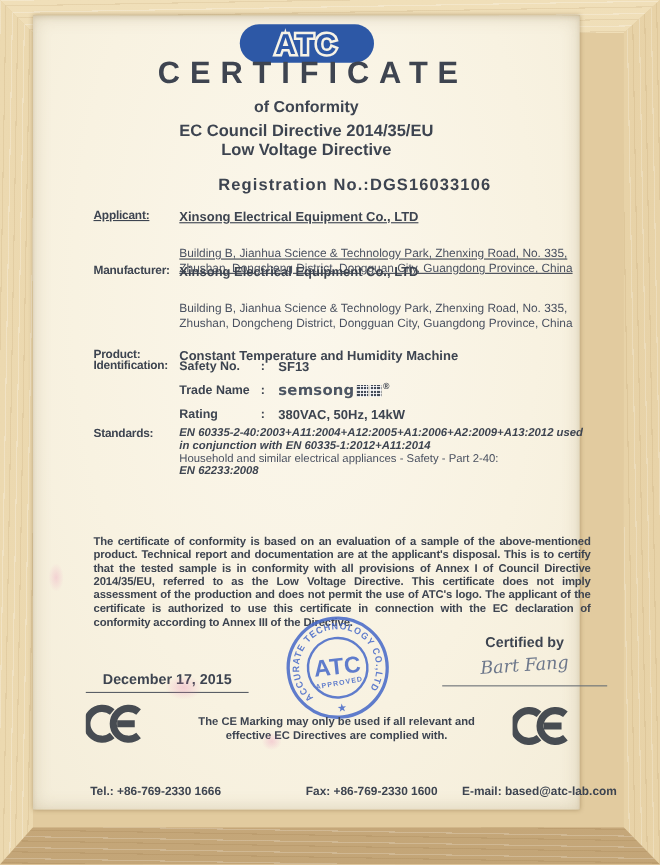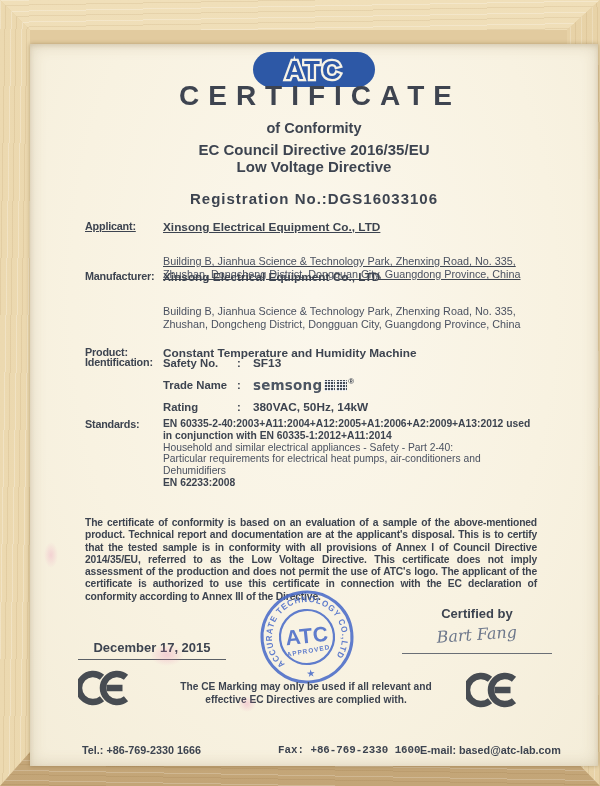--- a/index.html
+++ b/index.html
@@ -28,55 +28,55 @@
     clip-path:polygon(600px 0,567px 30px,567px 752px,600px 786px);
   }
   .fp.bottom{
     background:
       repeating-linear-gradient(181deg, rgba(255,255,255,.2) 0 1px, rgba(0,0,0,0) 1px 4px, rgba(140,104,54,.14) 4px 5px, rgba(0,0,0,0) 5px 10px),
       linear-gradient(180deg,#e0c79a 0%,#cfb286 70%,#c3a577 100%);
     clip-path:polygon(30px 752px,567px 752px,600px 786px,0 786px);
   }
   
   .paper{
-    position:absolute;left:30px;top:44px;width:568px;height:722px;
+    position:absolute;left:30px;top:14px;width:497px;height:722px;
     background:radial-gradient(ellipse at 50% 35%,#fbf7ec 0%,#f8f2e1 60%,#f4edd9 100%);
     box-shadow:inset 0 0 16px rgba(124,94,45,.22), inset 0 2px 4px rgba(124,94,45,.15), 0 0 4px rgba(90,60,20,.35);
     color:#3d4450;
   }
   .abs{position:absolute;}
   .center{left:0;width:100%;text-align:center;}
   
   .logo-wrap{top:7px;}
   .title{top:36px;font-size:28px;font-weight:bold;letter-spacing:9px;padding-left:6px;color:#3e4450;}
   .subtitle{top:76px;font-size:14.5px;font-weight:bold;}
   .directive{font-size:15px;font-weight:bold;}
   .d1{top:97px;} .d2{top:114px;}
-  .registration{top:146px;font-size:15px;font-weight:bold;letter-spacing:1px;}
+  .registration{top:146px;font-size:15px;font-weight:bold;letter-spacing:1px;margin-left:44px;}
   
   .row{position:absolute;left:55px;width:455px;display:grid;grid-template-columns:78px 1fr;}
   .row .lab{font-size:10.8px;font-weight:bold;letter-spacing:-.2px;white-space:nowrap;}
   .r-applicant{top:176px;text-decoration:underline;} .r-manufacturer{top:226px;} .r-product{top:278px;margin-top:24px;}
   .r-identification{top:312px;} .r-standards{top:374px;}
   .co-name{font-size:11.8px;font-weight:bold;margin-bottom:3px;}
   .co-addr{font-size:10.8px;line-height:13px;color:#4a5160;margin-top:21px;}
   .prod-val{font-size:11.8px;font-weight:bold;}
   .id-grid{display:grid;grid-template-columns:74px 16px 1fr;row-gap:7px;align-items:center;}
   .id-grid .n{font-size:11.3px;font-weight:bold;}
   .id-grid .c{font-size:11.3px;font-weight:bold;text-align:left;}
   .id-grid .v{font-size:11.8px;font-weight:bold;}
   .tradelogo{display:flex;align-items:center;gap:1px;}
   .brand{font-size:13.5px;font-weight:bold;color:#4d5663;letter-spacing:.2px;font-family:"DejaVu Sans",sans-serif;}
   .cjk{display:inline-flex;gap:1px;margin-left:1px;}
   .cjk i{display:block;width:11px;height:11px;border-radius:1px;background-color:#434b58;
     background-image:repeating-linear-gradient(0deg,rgba(255,255,255,.85) 0 1px,rgba(0,0,0,0) 1px 3px),
                      repeating-linear-gradient(90deg,rgba(255,255,255,.85) 0 1px,rgba(0,0,0,0) 1px 3px);}
   .reg-sup{font-size:8px;vertical-align:top;position:relative;top:-4px;font-weight:bold;}
   .std{font-size:10.3px;line-height:11.8px;color:#4a5160;}
-  .std .sb{font-weight:bold;color:#3d4450;}
+  .std .sb{font-weight:bold;color:#3d4450;font-style:italic;}
   .std p{margin:0;}
   
   .declaration{top:473px;left:55px;width:452px;font-size:10.3px;font-weight:bold;
     line-height:12.3px;text-align:justify;letter-spacing:-.15px;color:#3d4450;}
   
   .date-block{left:48px;top:596px;width:148px;text-align:center;}
   .date-value{font-size:13px;font-weight:bold;padding-bottom:4px;border-bottom:1.5px solid #5a5f66;}
   .date-label{font-size:13px;font-weight:bold;margin-top:6px;}
   .cert-block{left:372px;top:562px;width:150px;text-align:center;}
   .certified-by{font-size:13px;font-weight:bold;}
@@ -84,21 +84,21 @@
     font-size:16px;color:#5f6b83;transform:rotate(-4deg);opacity:.9;}
   .sig-line{border-top:1px solid #6a6f76;margin-top:2px;}
   .stamp{left:221px;top:537px;width:112px;height:112px;transform:rotate(-6deg);opacity:.88;}
   .ce{color:#474c52;}
   .ce-left{left:48px;top:624px;}
   .ce-right{left:436px;top:626px;}
   .ce-note{left:148px;top:637px;width:256px;text-align:center;font-size:10.2px;font-weight:bold;line-height:12.5px;}
   .issuer{left:55px;top:672px;width:452px;font-size:10.8px;font-weight:bold;line-height:13px;}
   .contacts{left:52px;top:700px;width:460px;font-size:10.8px;font-weight:bold;}
   .contacts span{position:absolute;white-space:nowrap;}
-  .tel{left:0;} .fax{left:196px;font-family:Liberation Mono, monospace;} .email{left:338px;}
+  .tel{left:0;} .fax{left:196px;} .email{left:338px;}
   
   .smudge{position:absolute;border-radius:50%;pointer-events:none;}
   .s1{left:120px;top:600px;width:34px;height:22px;background:radial-gradient(closest-side,rgba(232,120,175,.30),rgba(232,120,175,0));}
   .s2{left:208px;top:652px;width:18px;height:16px;background:radial-gradient(closest-side,rgba(232,120,175,.28),rgba(232,120,175,0));}
   .s3{left:14px;top:498px;width:14px;height:26px;background:radial-gradient(closest-side,rgba(232,120,175,.25),rgba(232,120,175,0));}
 </style>
 </head>
 <body>
 
 <div class="fp top"></div>
@@ -109,21 +109,21 @@
 <div class="paper">
 
   <div class="abs center logo-wrap">
     <svg width="124" height="37" viewBox="0 0 124 37" aria-hidden="true">
       <rect x="1" y="1" width="122" height="35" rx="17.5" fill="#2d58a6"></rect>
       <text x="62" y="28" text-anchor="middle" font-family="Liberation Sans, sans-serif" font-size="26" font-weight="bold" letter-spacing="2" paint-order="stroke" stroke="#f7f3e6" stroke-width="4.5" fill="#2d58a6">ATC</text>
     </svg>
   </div>
   <div class="abs center title">CERTIFICATE</div>
   <div class="abs center subtitle">of Conformity</div>
-  <div class="abs center directive d1">EC Council Directive 2016/35/EU</div>
+  <div class="abs center directive d1">EC Council Directive 2014/35/EU</div>
   <div class="abs center directive d2">Low Voltage Directive</div>
   <div class="abs center registration">Registration No.:DGS16033106</div>
 
   <div class="row r-applicant">
     <div class="lab">Applicant:</div>
     <div>
       <div class="co-name">Xinsong Electrical Equipment Co., LTD</div>
       <div class="co-addr">Building B, Jianhua Science &amp; Technology Park, Zhenxing Road, No. 335, Zhushan, Dongcheng District, Dongguan City, Guangdong Province, China</div>
     </div>
   </div>
@@ -163,21 +163,20 @@
       <div class="c">:</div>
       <div class="v">380VAC, 50Hz, 14kW</div>
     </div>
   </div>
 
   <div class="row r-standards">
     <div class="lab">Standards:</div>
     <div class="std">
       <p class="sb">EN 60335-2-40:2003+A11:2004+A12:2005+A1:2006+A2:2009+A13:2012 used in conjunction with EN 60335-1:2012+A11:2014</p>
       <p>Household and similar electrical appliances - Safety - Part 2-40:</p>
-      <p>Particular requirements for electrical heat pumps, air-conditioners and Dehumidifiers</p>
       <p class="sb">EN 62233:2008</p>
     </div>
   </div>
 
   <div class="abs declaration">The certificate of conformity is based on an evaluation of a sample of the above-mentioned product. Technical report and documentation are at the applicant's disposal. This is to certify that the tested sample is in conformity with all provisions of Annex I of Council Directive 2014/35/EU, referred to as the Low Voltage Directive. This certificate does not imply assessment of the production and does not permit the use of ATC's logo. The applicant of the certificate is authorized to use this certificate in connection with the EC declaration of conformity according to Annex III of the Directive.</div>
 
   <div class="abs date-block">
     <div class="date-value">December 17, 2015</div>
   </div>
 

